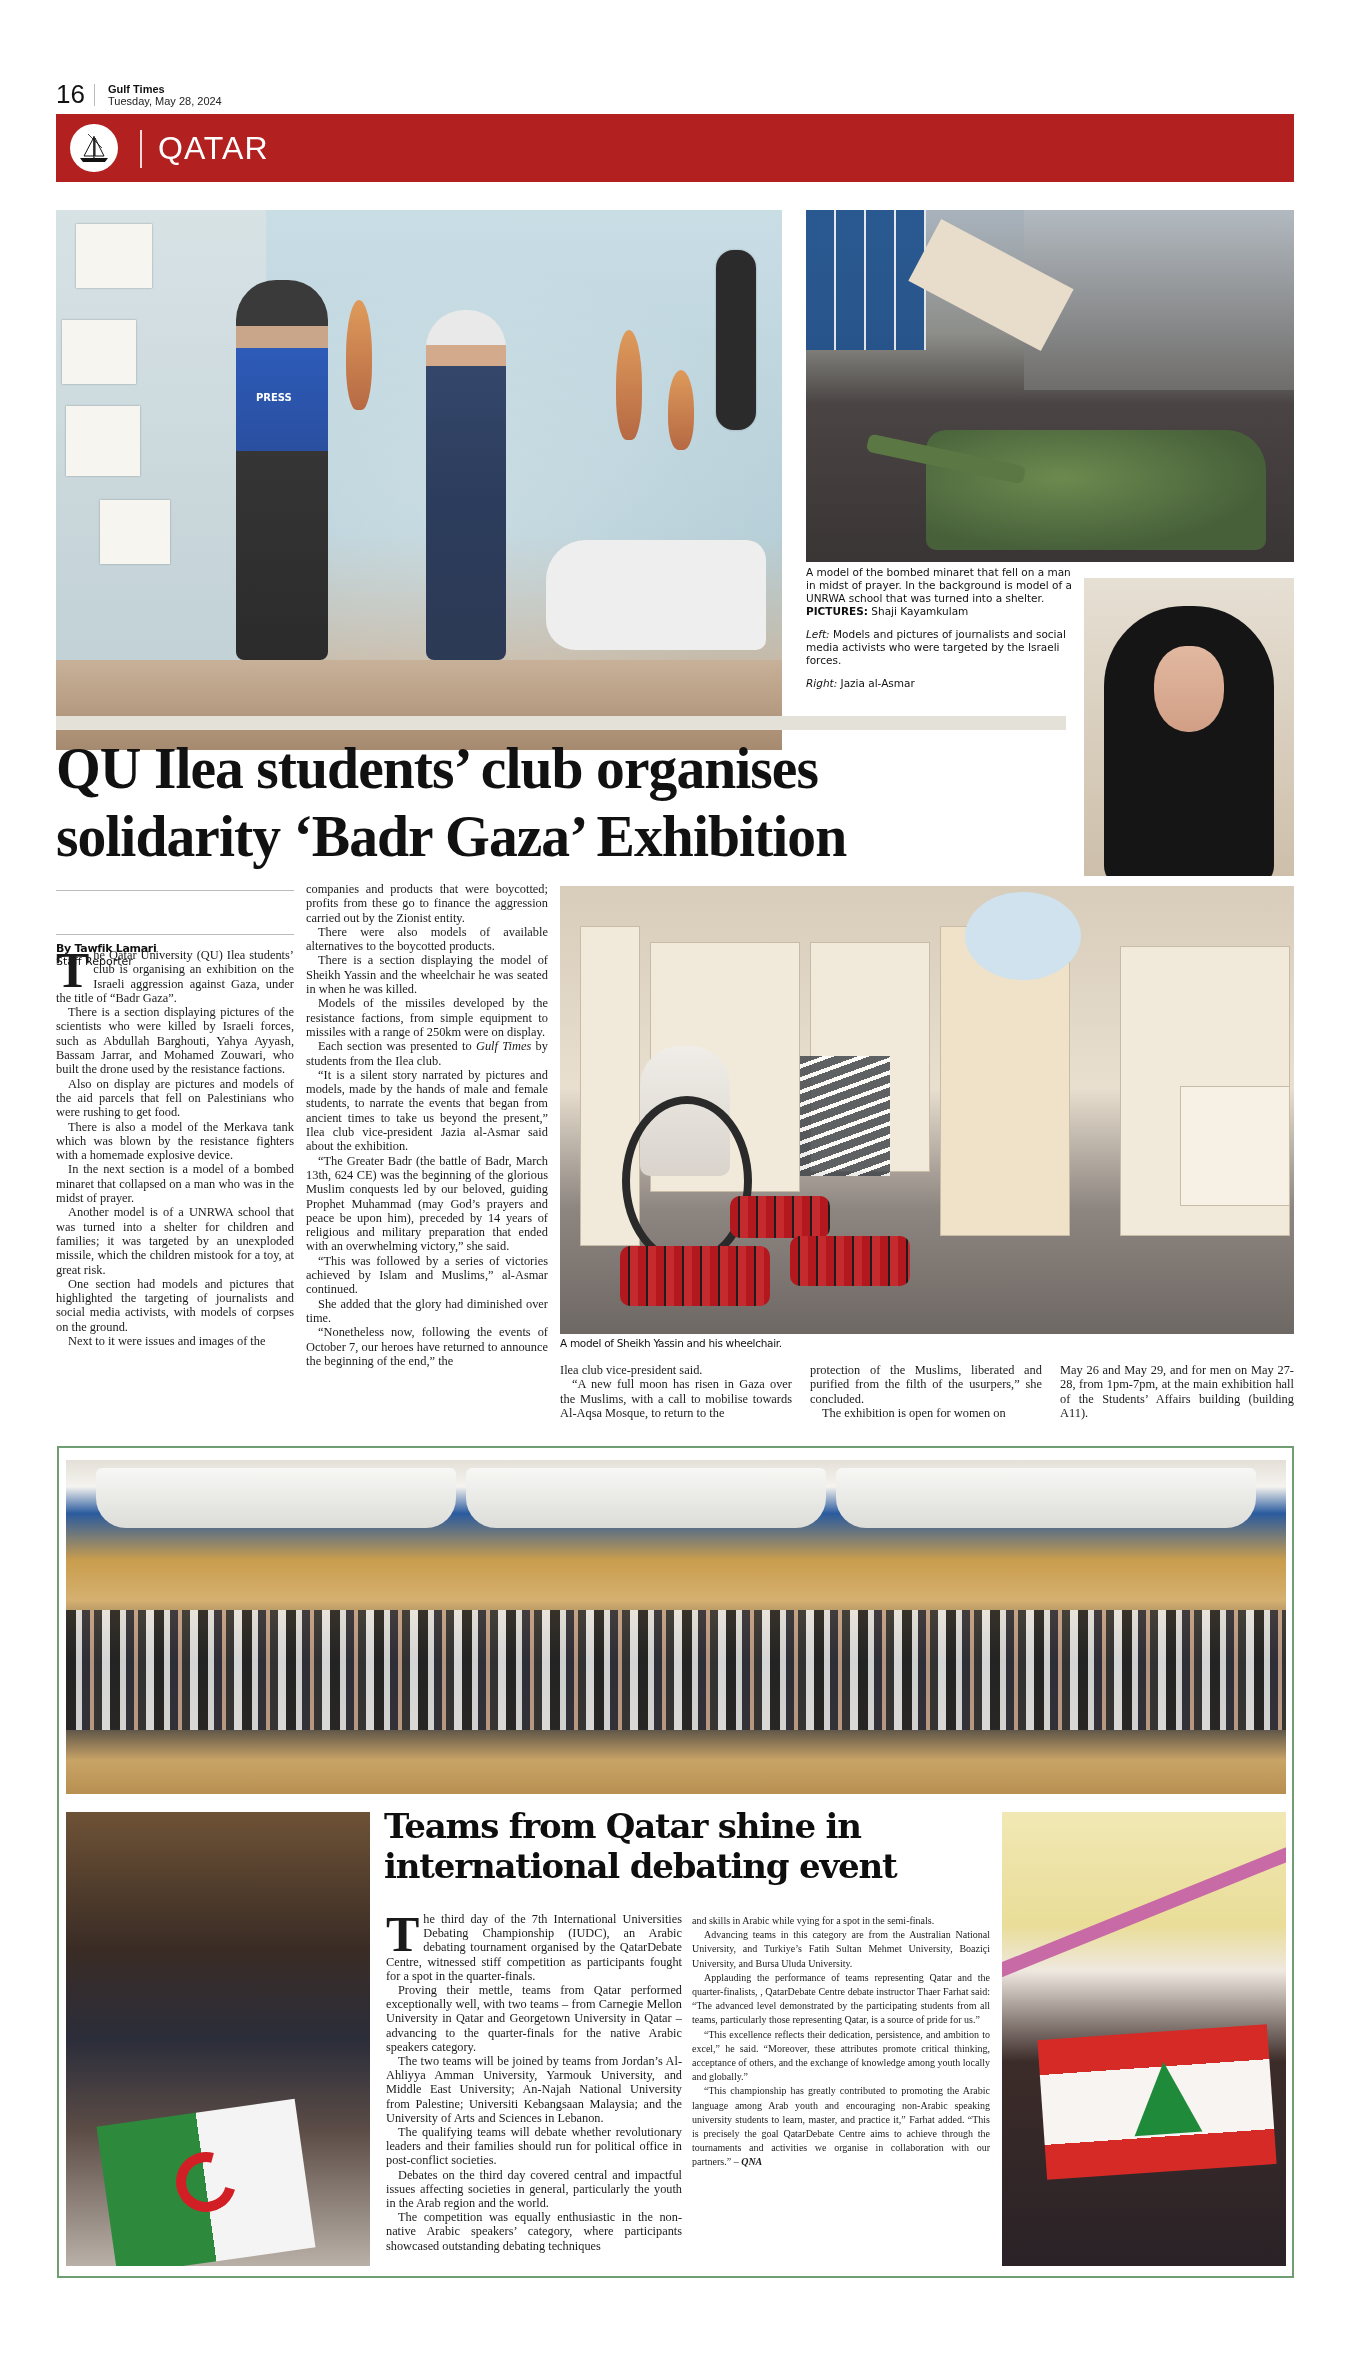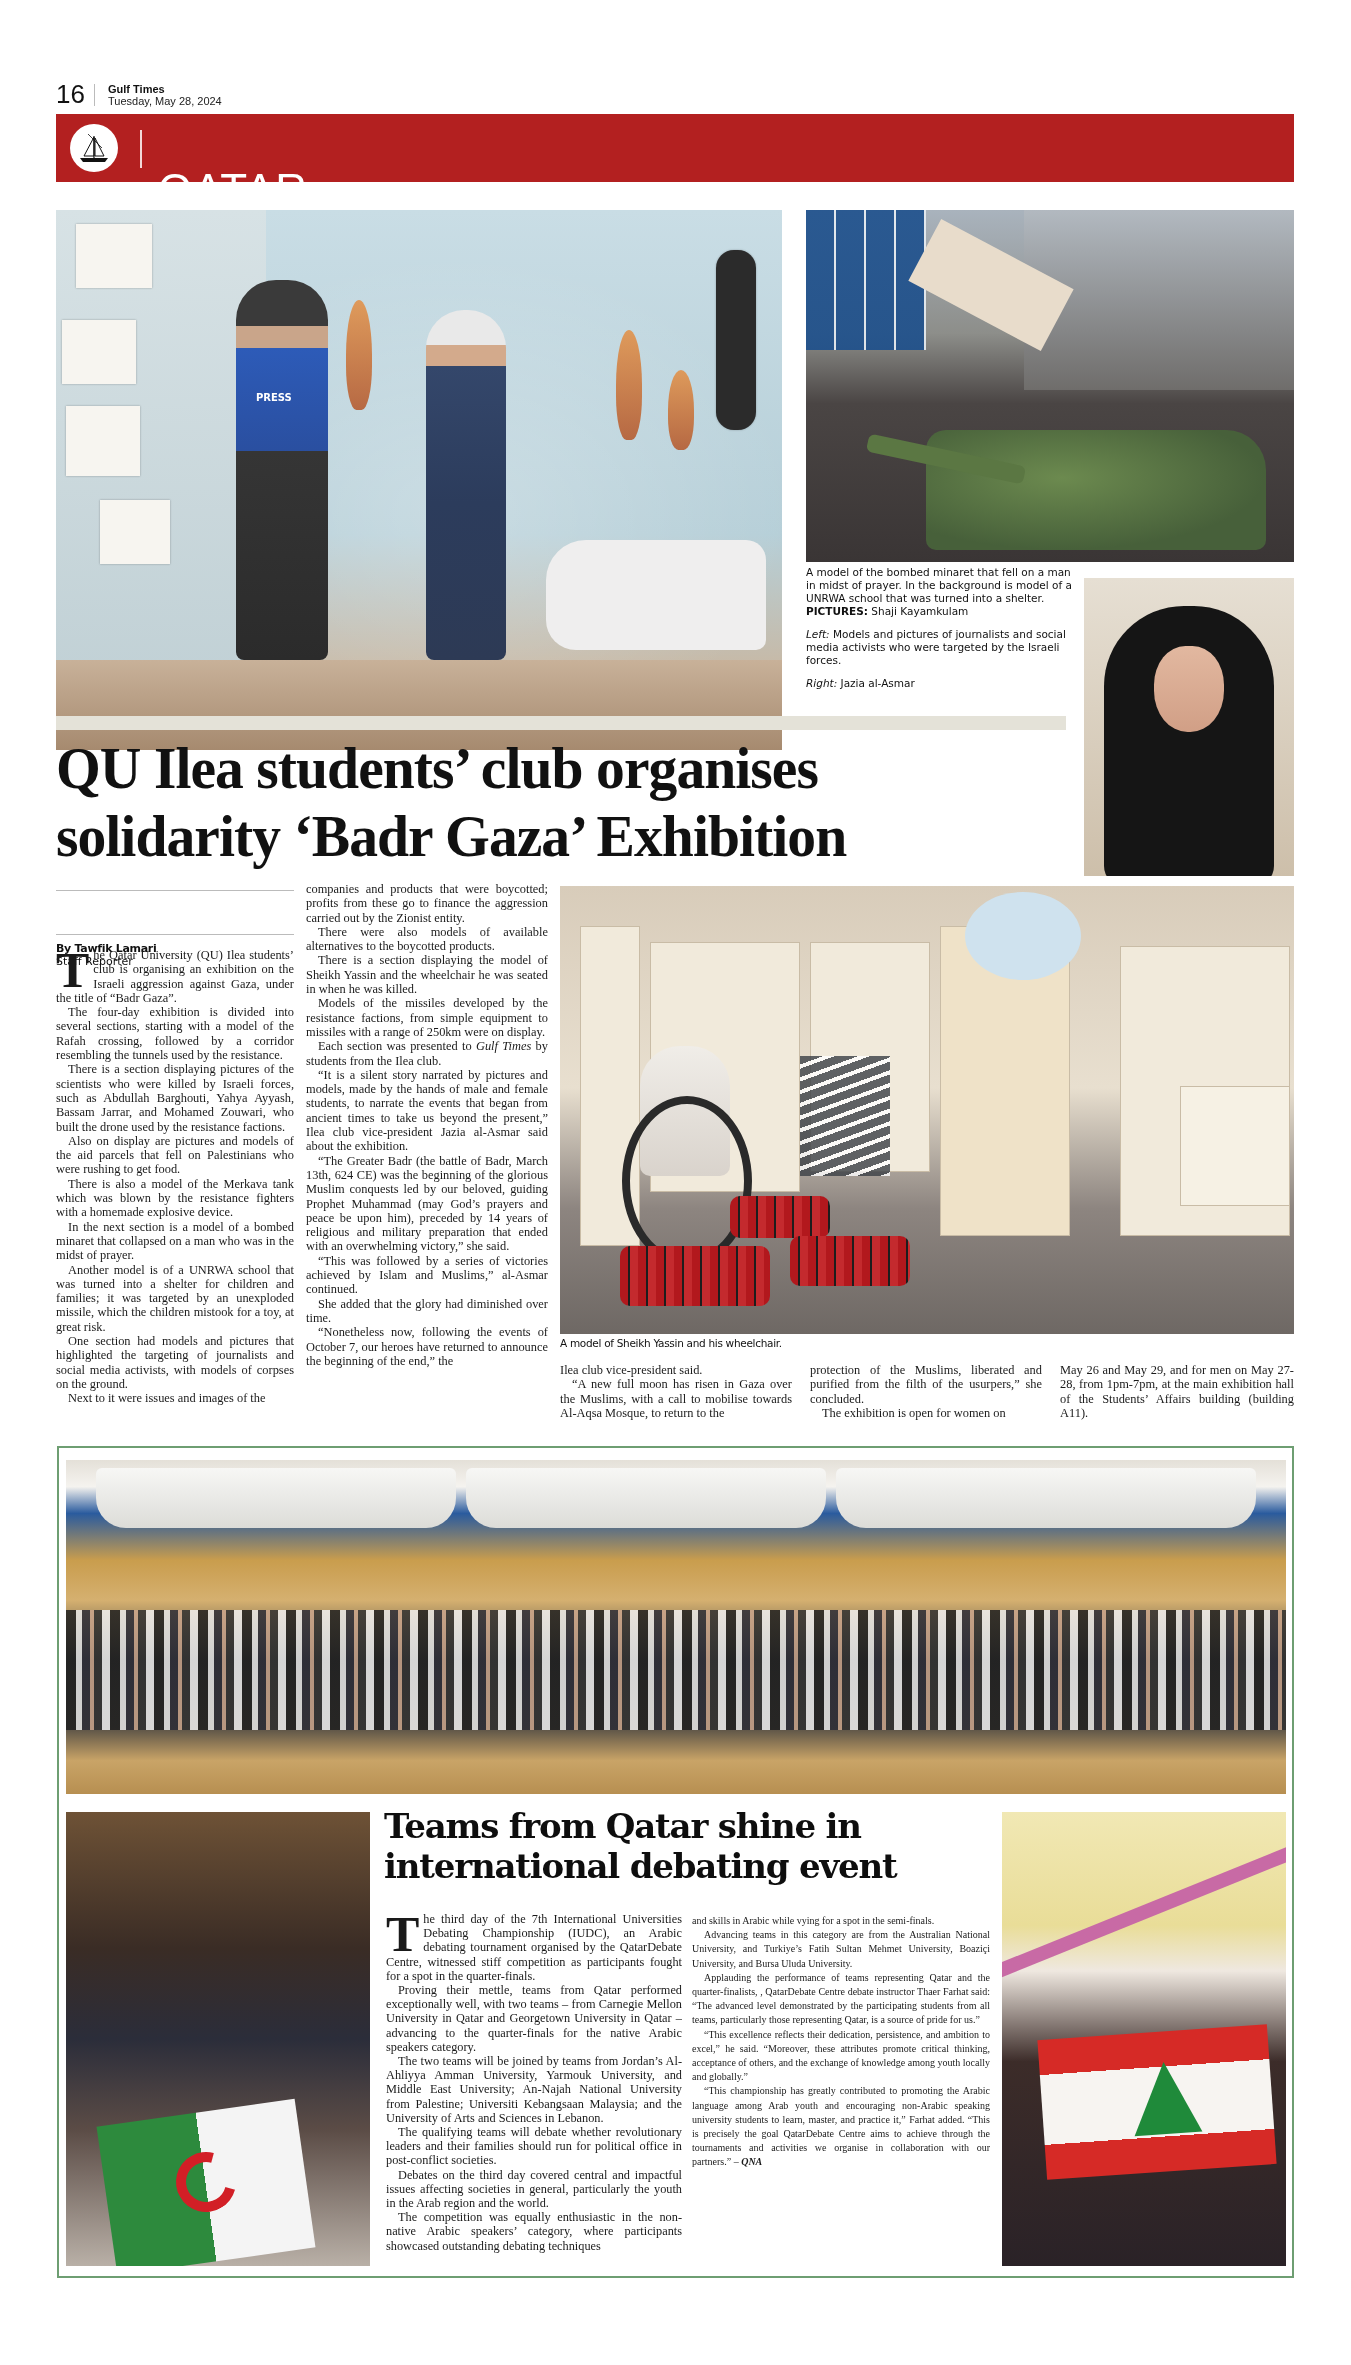--- a/index.html
+++ b/index.html
@@ -11,21 +11,21 @@
   
   .pagenum { left: 56px; top: 80px; font-family: "Liberation Sans", sans-serif; font-size: 26px; line-height: 28px; color: #111; }
   .pagedivider { left: 94px; top: 84px; width: 1px; height: 22px; background: #bbb; }
   .paper { left: 108px; top: 84px; font-family: "Liberation Sans", sans-serif; }
   .paper .name { font-weight: bold; font-size: 11px; line-height: 11px; }
   .paper .date { font-size: 11px; line-height: 13px; color: #222; }
 
   .redbar { left: 56px; top: 114px; width: 1238px; height: 68px; background: #b32020; }
   .logo { left: 70px; top: 124px; width: 48px; height: 48px; border-radius: 50%; background: #fff; display: flex; align-items: center; justify-content: center; }
   .redbar-div { left: 140px; top: 130px; width: 2px; height: 38px; background: #f3d9d9; }
-  .section-title { left: 158px; top: 120px; font-family: "Liberation Sans", sans-serif; font-size: 44px; line-height: 56px; color: #fff; letter-spacing: 1px; font-weight: normal; margin-top: 42px; }
+  .section-title { left: 158px; top: 120px; font-family: "Liberation Sans", sans-serif; font-size: 32px; line-height: 56px; color: #fff; letter-spacing: 1px; font-weight: normal; }
 
   
   .photo { overflow: hidden; }
   .ph-journalists { left: 56px; top: 210px; width: 726px; height: 540px;
     background:
       radial-gradient(ellipse at 55% 55%, rgba(255,255,255,0.25), transparent 60%),
       linear-gradient(180deg, #c9dde5 0%, #b6cfd8 60%, #c7b9a6 85%, #bca38b 100%); }
   .ph-journalists .wallL { position:absolute; left:0; top:0; width:210px; height:494px; background: linear-gradient(180deg,#d7e2e5,#c0d0d5); }
   .ph-journalists .floor { position:absolute; left:0; bottom:0; width:726px; height:90px; background: linear-gradient(180deg,#c8b199,#a68a6f); }
   .ph-journalists .poster { position:absolute; background:#f7f5f0; box-shadow:0 0 2px rgba(0,0,0,0.3); }
@@ -169,21 +169,20 @@
 
 <div class="byline-rule" style="top:890px;"></div>
 <div class="abs byline">
   <div class="by">By Tawfik Lamari</div>
   <div class="role">Staff Reporter</div>
 </div>
 <div class="byline-rule" style="top:934px;"></div>
 
 <div class="abs col col1">
   <p class="first"><span class="dropcap">T</span><span>he Qatar University (QU) Ilea students’ club is organising an exhibition on the Israeli aggression against Gaza, under the title of “Badr Gaza”.</span></p>
-  <p>The four-day exhibition is divided into several sections, starting with a model of the Rafah crossing, followed by a corridor resembling the tunnels used by the resistance.</p>
   <p>There is a section displaying pictures of the scientists who were killed by Israeli forces, such as Abdullah Barghouti, Yahya Ayyash, Bassam Jarrar, and Mohamed Zouwari, who built the drone used by the resistance factions.</p>
   <p>Also on display are pictures and models of the aid parcels that fell on Palestinians who were rushing to get food.</p>
   <p>There is also a model of the Merkava tank which was blown by the resistance fighters with a homemade explosive device.</p>
   <p>In the next section is a model of a bombed minaret that collapsed on a man who was in the midst of prayer.</p>
   <p>Another model is of a UNRWA school that was turned into a shelter for children and families; it was targeted by an unexploded missile, which the children mistook for a toy, at great risk.</p>
   <p>One section had models and pictures that highlighted the targeting of journalists and social media activists, with models of corpses on the ground.</p>
   <p>Next to it were issues and images of the</p>
 </div>
 
 <div class="abs col col2">

